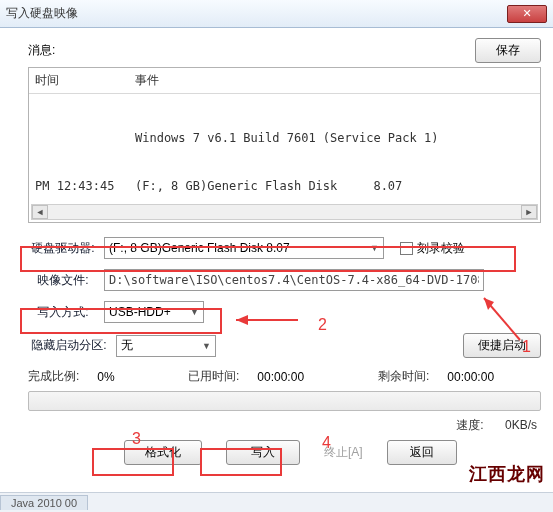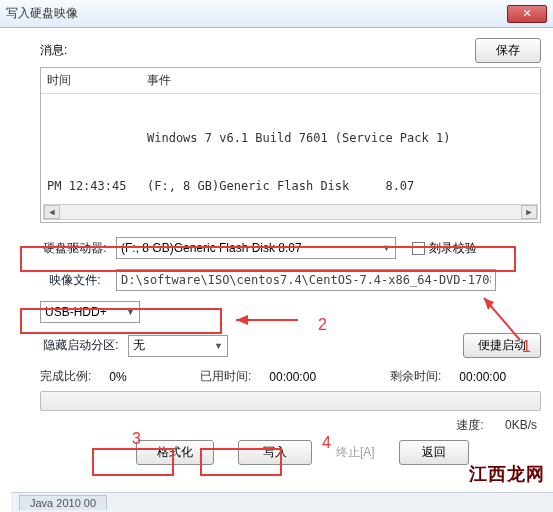--- a/index.html
+++ b/index.html
@@ -1,20 +1,20 @@
 <!DOCTYPE html>
 <html><head>
 <meta charset="utf-8">
 <style>
 * { box-sizing: border-box; margin: 0; padding: 0; }
 body { font-family: "Microsoft YaHei", SimSun, Arial, sans-serif; font-size: 12px; background: #fff; width: 553px; height: 512px; position: relative; overflow: hidden; }
 .titlebar { background: linear-gradient(#f7fbff,#e2ecf7); border-bottom: 1px solid #a7bcd4; height: 28px; display: flex; align-items: center; justify-content: space-between; padding: 0 6px; gap: 40px; }
 .titlebar .title { color: #333; }
 .close-btn { width: 40px; height: 18px; background: linear-gradient(#e07a7a,#c94141); border: 1px solid #7a1f1f; border-radius: 2px; color: #fff; display: flex; align-items: center; justify-content: center; font-size: 11px; }
-.content { padding: 10px 12px 6px 12px; margin-left: 28px; }
+.content { padding: 10px 12px 6px 28px; }
 .msg-row { display: flex; align-items: center; justify-content: space-between; margin-bottom: 4px; }
 .btn { background: linear-gradient(#fdfdfd,#e5e5e5); border: 1px solid #8c8c8c; border-radius: 3px; padding: 3px 14px; font-size: 12px; cursor: pointer; }
 .btn-wide { padding: 3px 20px; }
 .log-box { border: 1px solid #b3b3b3; background: #fff; height: 156px; position: relative; }
 .log-head { display: flex; padding: 4px 6px; border-bottom: 1px solid #d9d9d9; color: #333; }
 .log-head .col-time { width: 100px; }
 .log-body { font-family: SimSun, monospace; padding: 4px 6px; white-space: pre; color: #333; line-height: 16px; }
 .log-body .line1 { padding-left: 100px; }
 .hscroll { position: absolute; left: 2px; right: 2px; bottom: 2px; height: 16px; background: #f0f0f0; border: 1px solid #cfcfcf; display: flex; align-items: center; }
 .hscroll .arrow { width: 16px; height: 14px; background: #e9e9e9; border: 1px solid #c0c0c0; display: flex; align-items: center; justify-content: center; font-size: 9px; color: #555; }
@@ -33,21 +33,21 @@
 .arrow-svg { position: absolute; pointer-events: none; }
 .marker { position: absolute; color: #e93a3a; font-size: 16px; font-weight: normal; pointer-events: none; }
 .stat-row { display: flex; align-items: center; margin-top: 10px; }
 .stat-row .seg { display: flex; align-items: center; }
 .stat-row .lbl2 { color: #333; }
 .progress { margin: 6px 0 4px 0; height: 20px; background: linear-gradient(#f6f6f6,#eaeaea); border: 1px solid #bcbcbc; border-radius: 2px; }
 .speed-row { text-align: right; padding: 2px 4px 6px 0; color: #333; }
 .btn-row { display: flex; align-items: center; gap: 24px; padding-left: 96px; }
 .btn-disabled { color: #a0a0a0; }
 .watermark { position: absolute; right: 8px; bottom: 26px; font-size: 18px; font-weight: bold; color: #660000; letter-spacing: 1px; }
-.bottombar { position: absolute; left: 11px; right: 0; bottom: 0; height: 20px; background: #eef2f7; border-top: 1px solid #c7d0db; display:flex; align-items:center; padding-left:8px; }
+.bottombar { position: absolute; left: 0; right: 0; bottom: 0; height: 20px; background: #eef2f7; border-top: 1px solid #c7d0db; display:flex; align-items:center; }
 .tasktab { background:#dfe7f0; border:1px solid #b7c4d4; border-bottom:none; padding:1px 10px; font-size:11px; color:#555; }
 </style>
 </head>
 <body>
 
 <div class="titlebar">
   <span class="title">写入硬盘映像</span>
   <div class="close-btn">
       <span>✕</span>
     </div>
@@ -86,20 +86,21 @@
       <span class="chk"></span><span>刻录校验</span>
     </span>
   </div>
 
   <div class="form-row">
     <span class="lbl">映像文件:</span>
     <input class="textinput img-path" value="D:\software\ISO\centos7.4\CentOS-7.4-x86_64-DVD-1708.iso" style="">
   </div>
 
   <div class="form-row">
+    <span class="lbl">写入方式:</span>
     <div class="select mode-sel">
       <span>USB-HDD+</span>
       <span class="caret">▼</span>
     </div>
   </div>
 
   <div class="form-row">
     <span class="lbl" style="width:88px">隐藏启动分区:</span>
     <div class="select part-sel">
       <span>无</span>

